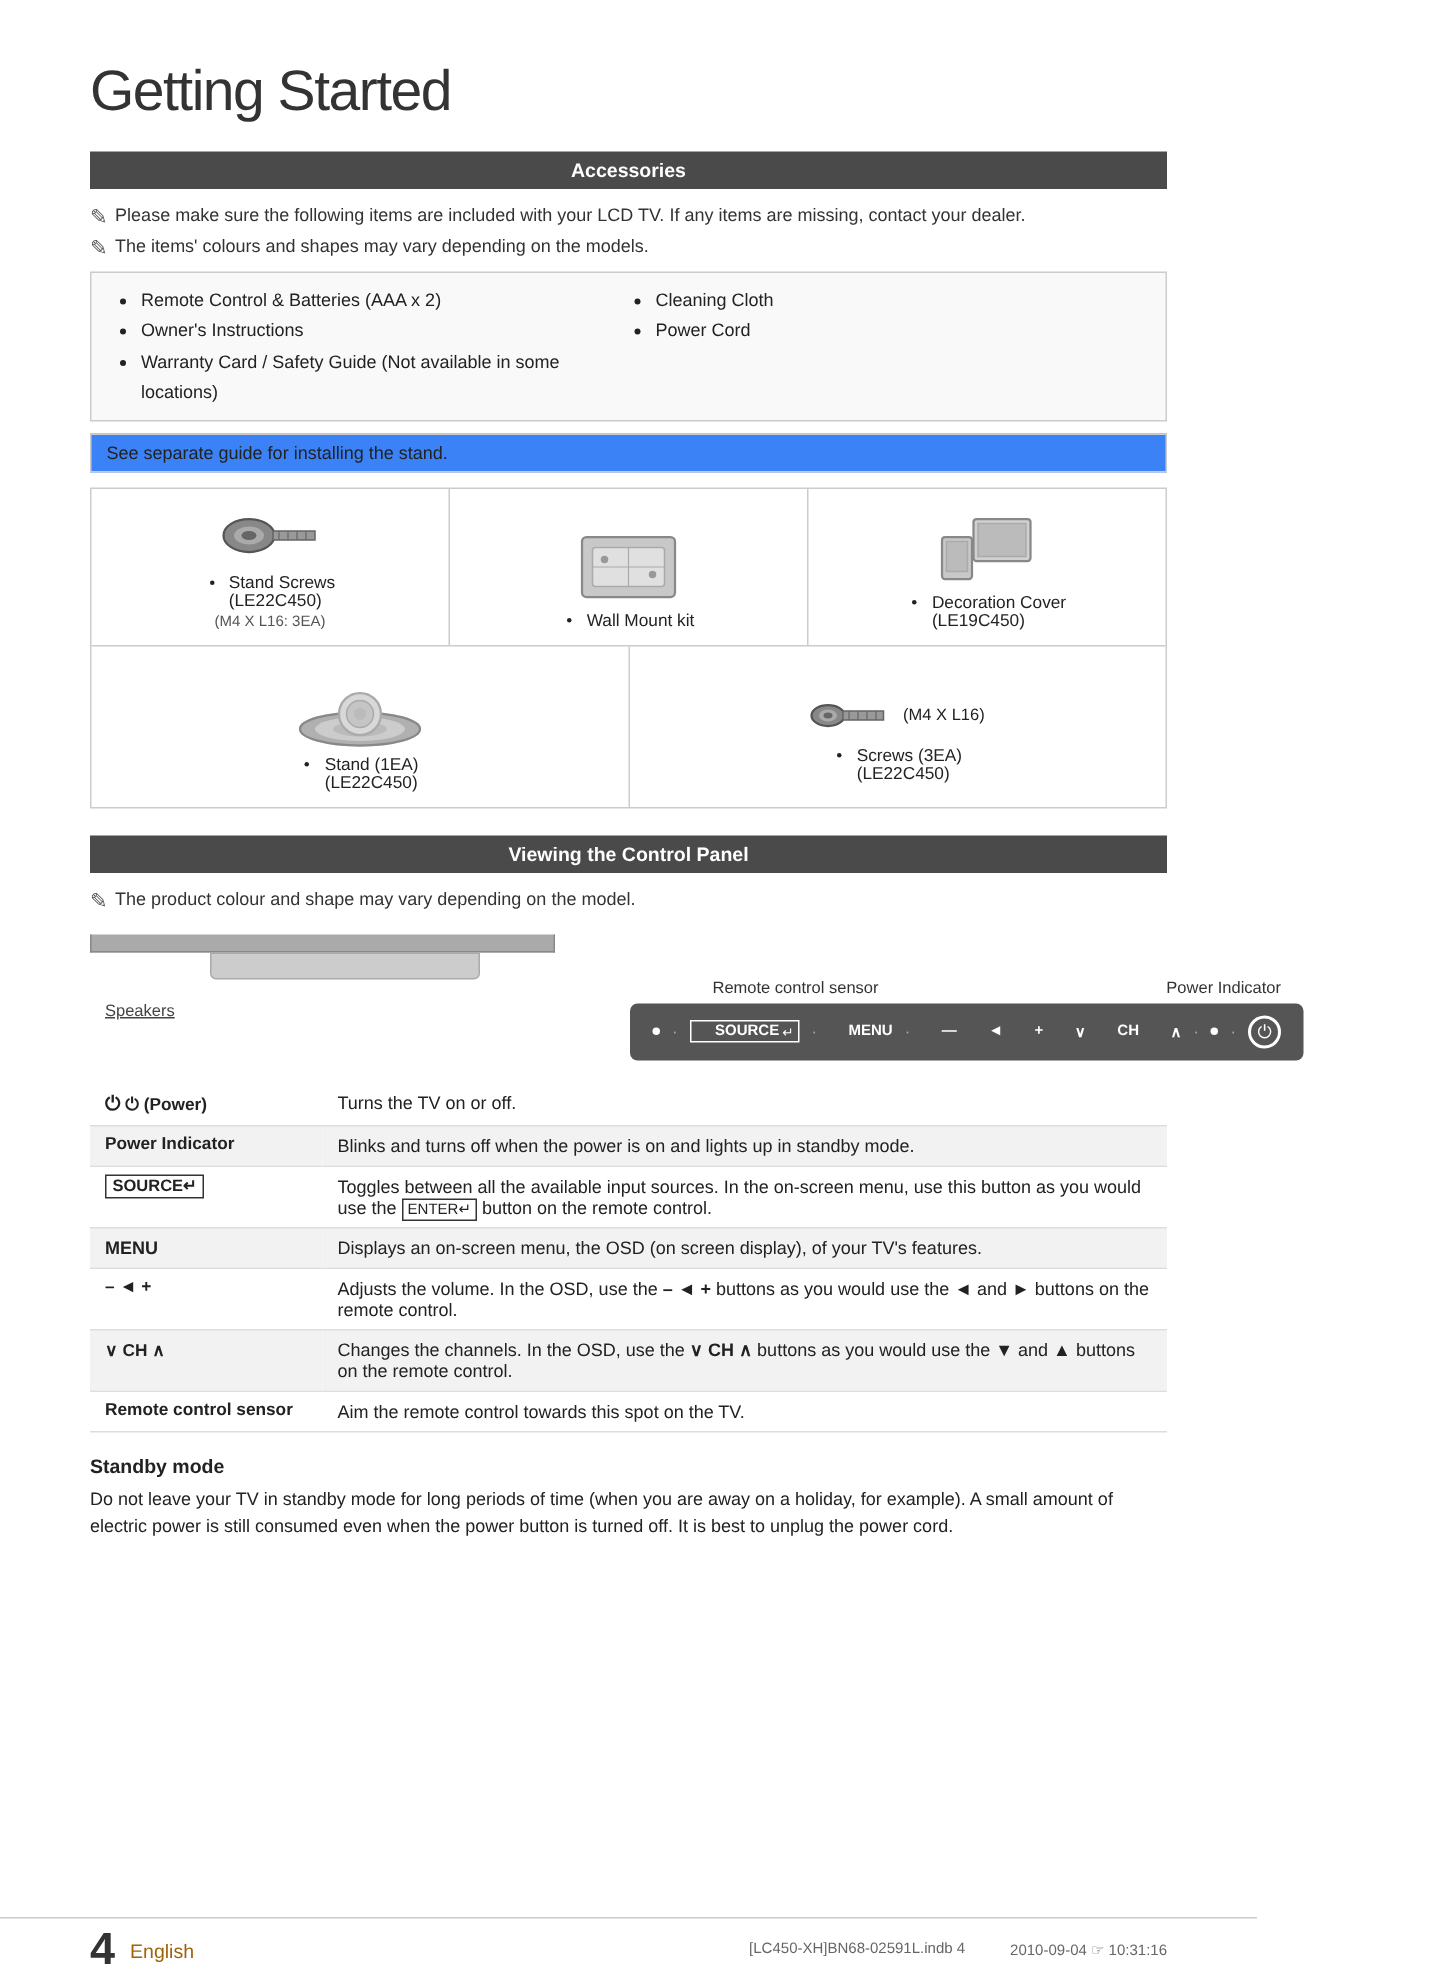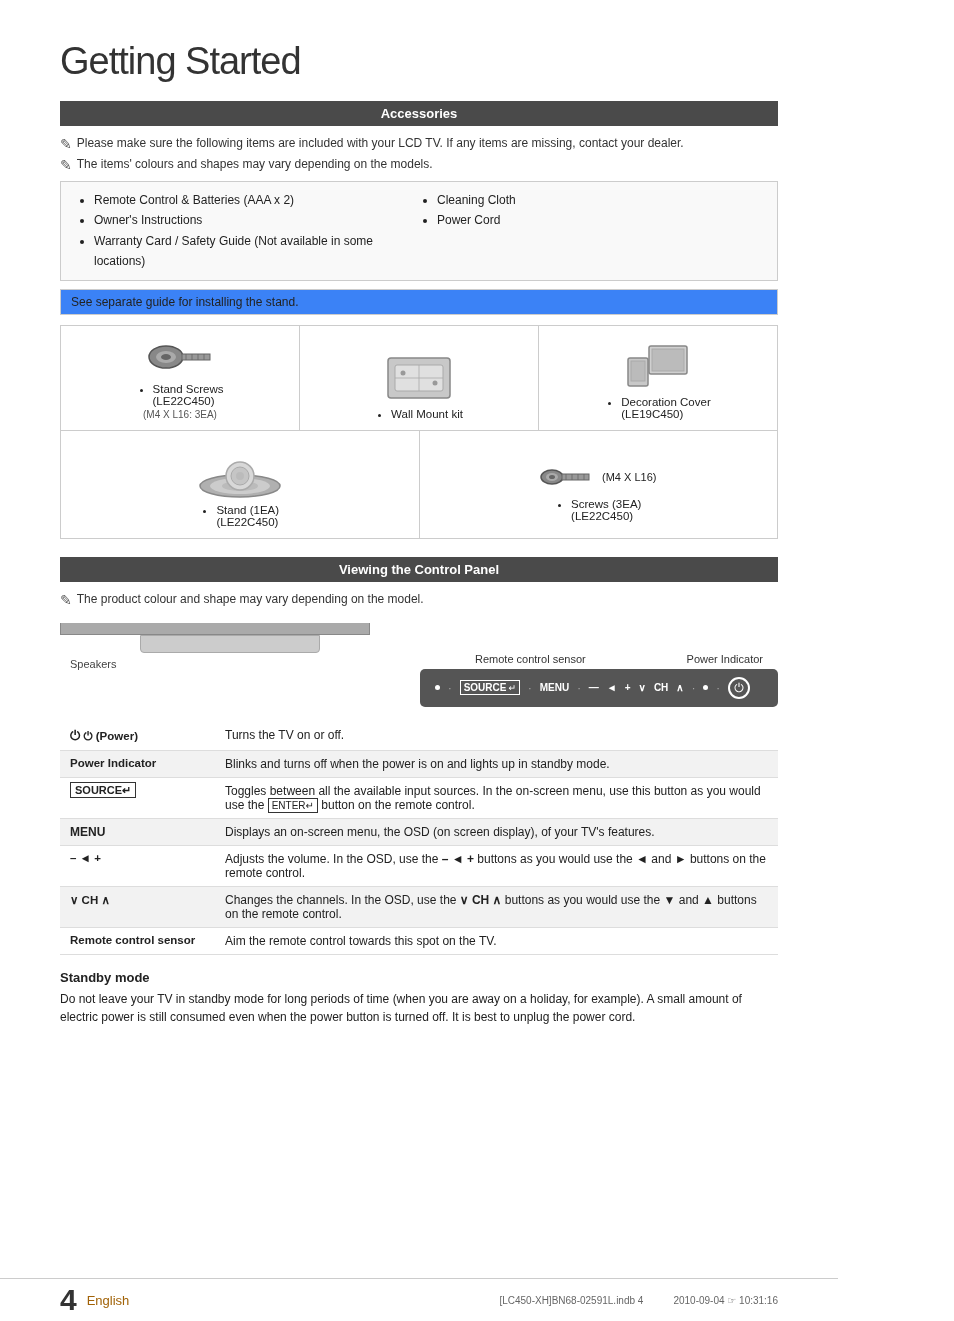--- a/index.html
+++ b/index.html
@@ -153,22 +153,23 @@
       width: 180px;
       height: 18px;
       background: #ccc;
       border: 1px solid #aaa;
       margin: 0 auto;
       border-radius: 0 0 4px 4px;
     }
     .speakers-label {
       font-size: 11px;
       color: #444;
-      margin-top: 5px;
+      margin-top: 15px;
       margin-left: 10px;
+      text-decoration: underline;
     }
     .control-bar-area {
       flex: 1;
       padding-top: 30px;
     }
     .control-labels-top {
       display: flex;
       justify-content: space-between;
       font-size: 11px;
       color: #333;
@@ -192,20 +193,21 @@
       background: #fff;
       border-radius: 50%;
     }
     .ctrl-sep {
       color: #aaa;
       font-size: 11px;
     }
     .ctrl-text {
       font-size: 10px;
       font-weight: bold;
+      margin-left: 13px;
     }
     .ctrl-power {
       width: 22px;
       height: 22px;
       border: 2px solid #fff;
       border-radius: 50%;
       display: flex;
       align-items: center;
       justify-content: center;
       font-size: 10px;

